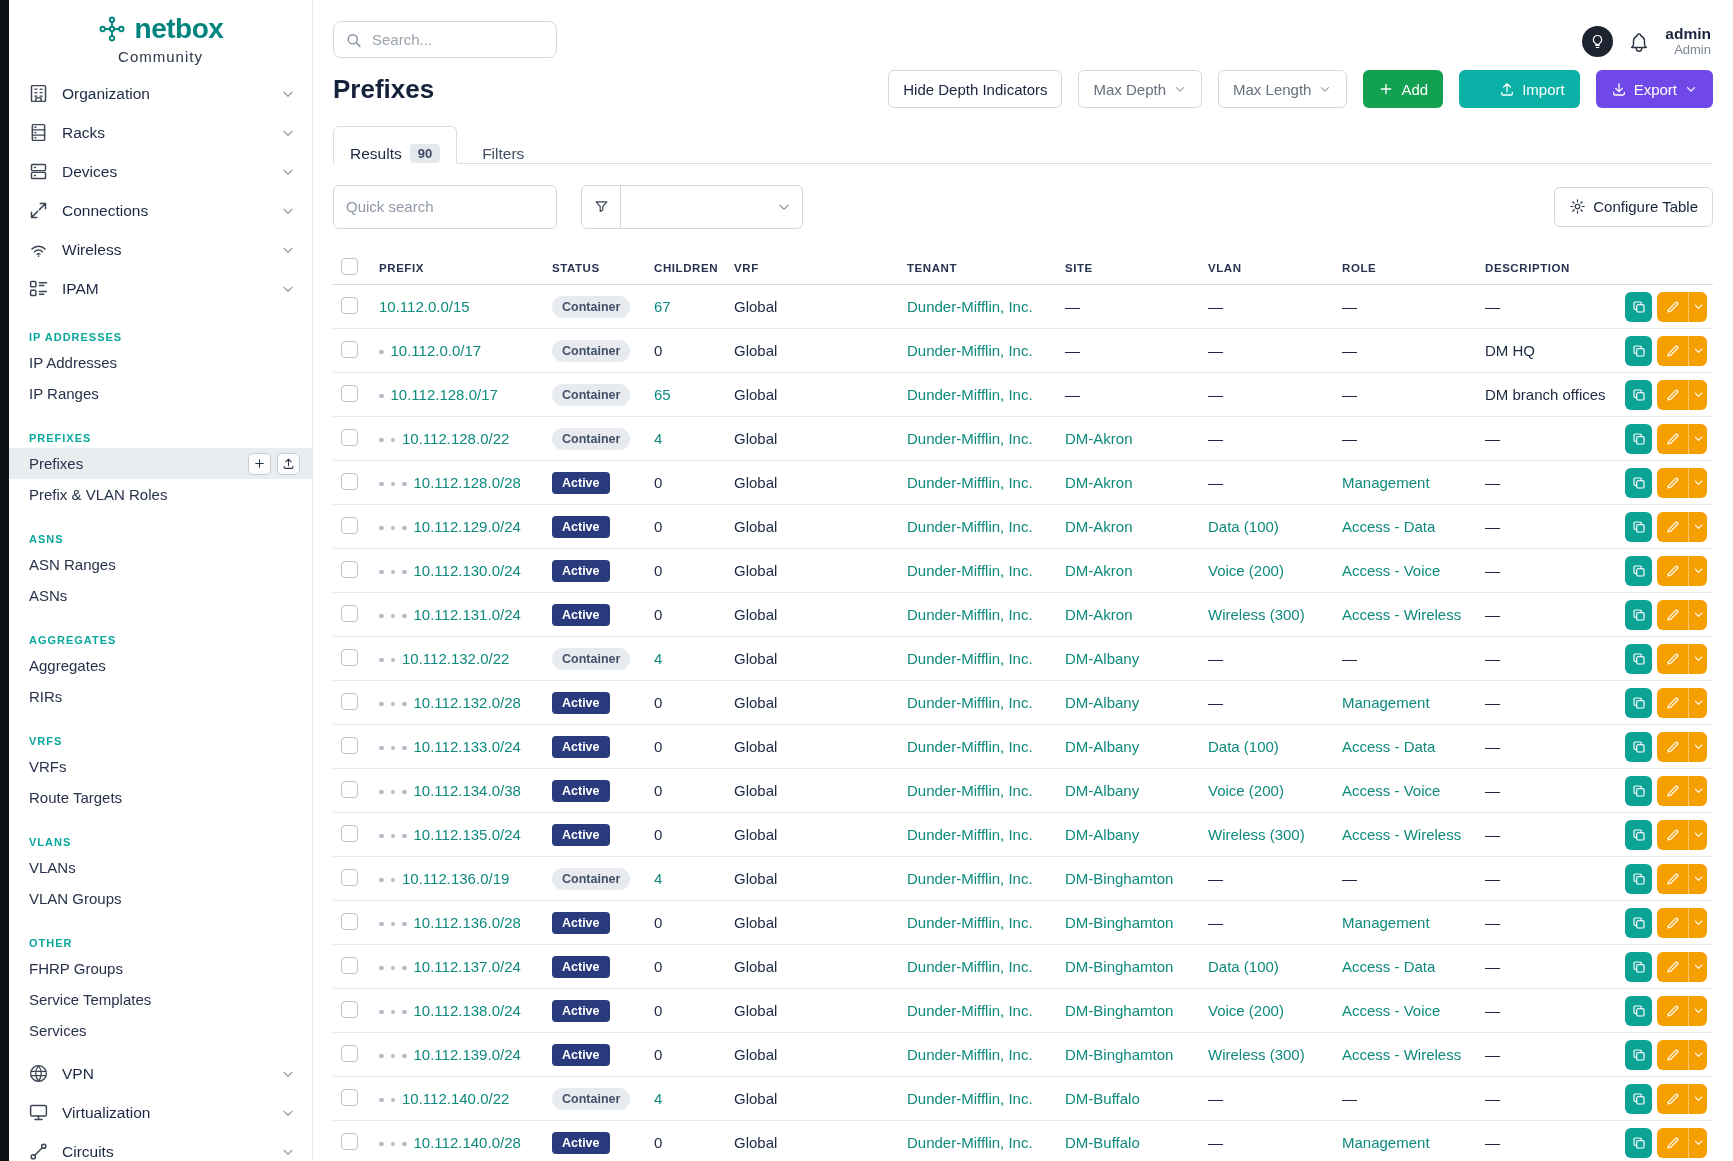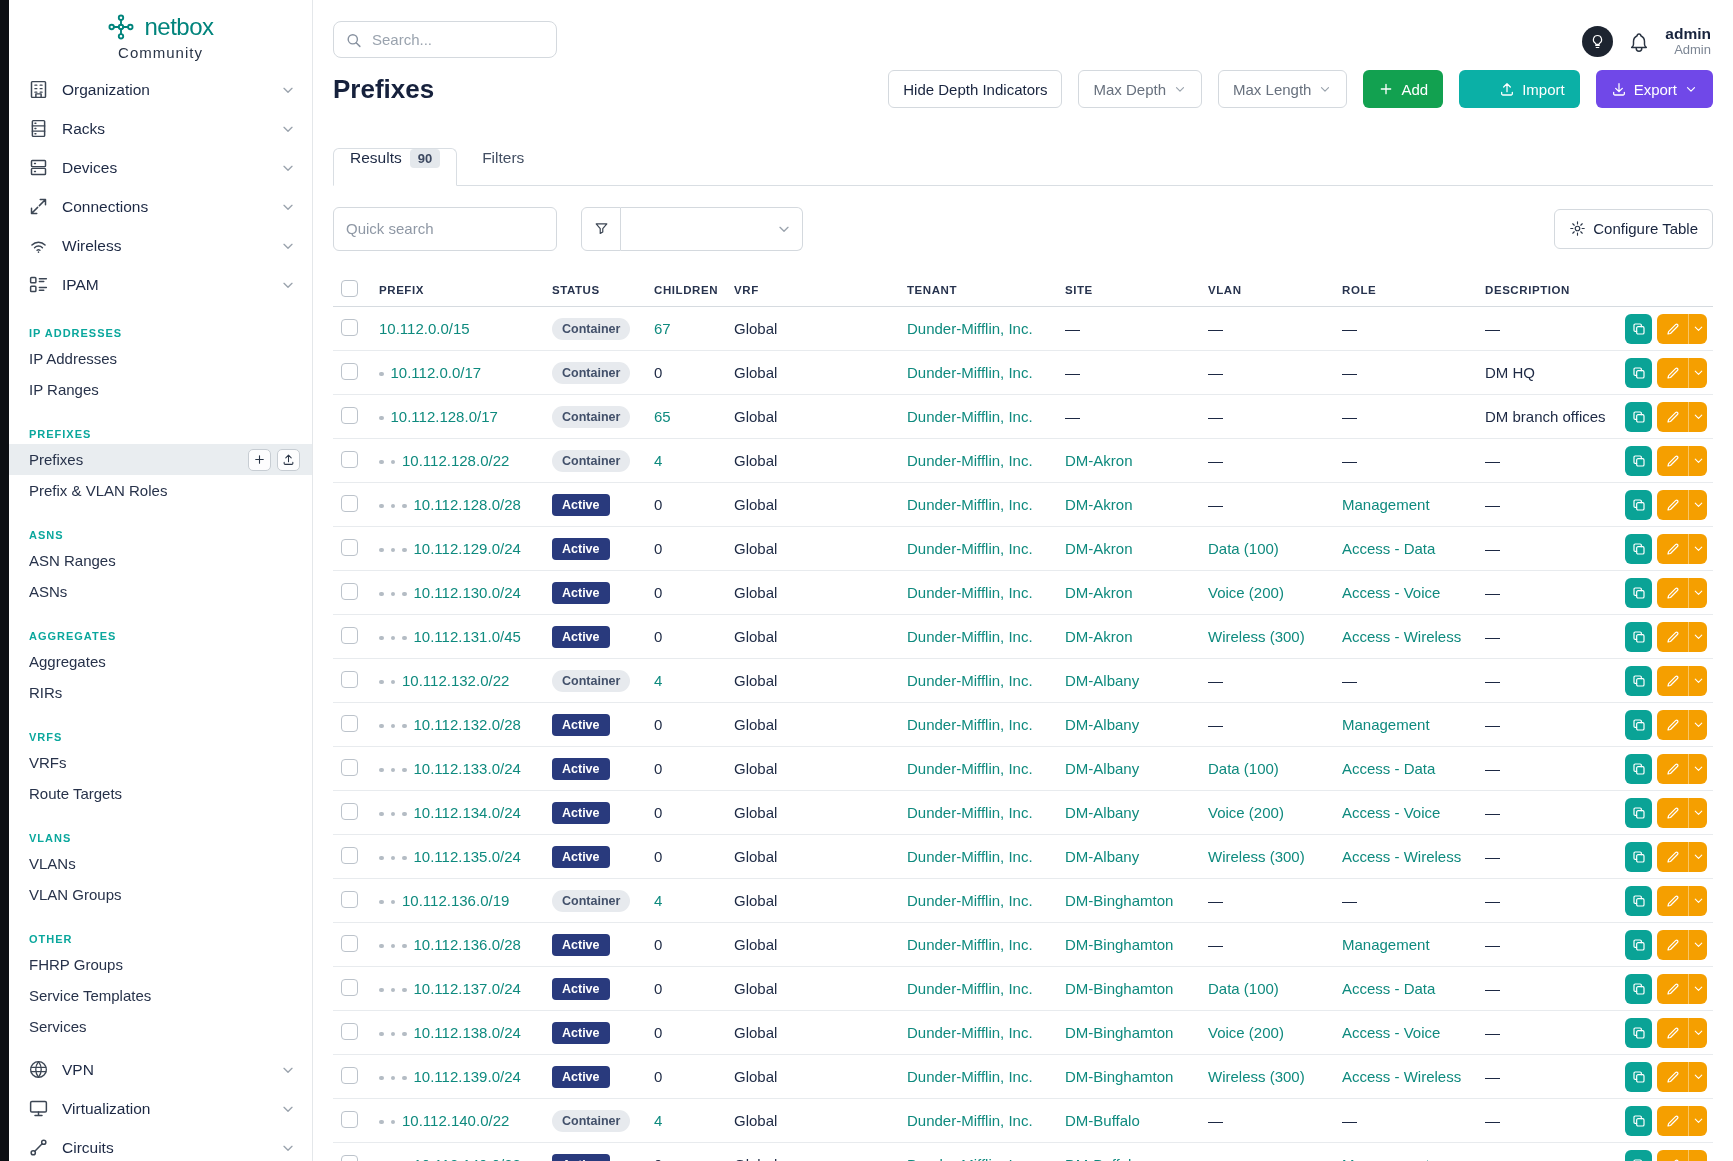--- a/index.html
+++ b/index.html
@@ -17,21 +17,21 @@
 
   .app { display:flex; width:100%; height:100%; }
   .edge-strip { width:9px; background:#0c0f13; flex:0 0 9px; }
 
   
   .sidebar { width:304px; flex:0 0 304px; background:#fff; border-right:1px solid #e4e7ea;
              overflow:hidden; height:100%; }
   .logo { padding:13px 0 9px; text-align:center; cursor:pointer; }
   .logo-row { display:flex; align-items:center; justify-content:center; gap:9px; }
   .logo-row .icon { width:28px; height:28px; color:var(--brand-teal); }
-  .brand-name { font-size:24px; font-weight:400; color:var(--brand-teal); letter-spacing:-0.5px; }
+  .brand-name { font-size:28px; font-weight:700; color:var(--brand-teal); letter-spacing:-0.5px; }
   .brand-sub { margin-top:3px; font-size:15px; color:#2a3547; letter-spacing:1px; }
 
   .nav-item { display:flex; align-items:center; gap:13px; height:39px; padding:0 16px 0 19px;
               cursor:pointer; }
   .nav-item .icon.main { width:21px; height:21px; color:#3c4654; flex:0 0 21px; }
   .nav-label { flex:1; font-size:15.5px; color:#1d2944; white-space:nowrap; }
   .icon.chev { width:16px; height:16px; color:#9aa3ad; flex:0 0 16px; }
 
   .section-title { margin-top:19px; height:20px; line-height:20px; padding-left:20px;
                    font-size:11px; font-weight:700; letter-spacing:.09em; color:var(--section-teal); }
@@ -77,23 +77,23 @@
   .btn .icon { width:16px; height:16px; }
   .btn .icon.chev-sm { width:14px; height:14px; }
   .btn-outline { border-color:#d4d9de; color:#18243e; }
   .btn-outline.mutedtxt { color:#68717e; }
   .btn-outline.mutedtxt .icon { color:#9aa3ad; }
   .btn-add { background:var(--add-green); color:#fff; font-weight:500; }
   .btn-import { background:var(--import-teal); color:#fff; font-weight:500;padding-left:39px; }
   .btn-export { background:var(--export-purple); color:#fff; font-weight:500; }
 
   .tabs { margin-top:14px; display:flex; gap:8px; border-bottom:1px solid var(--border); }
-  .tab { height:38px; display:flex; align-items:flex-start; gap:8px; padding:0 16px;
+  .tab { height:38px; display:flex; align-items:flex-end; gap:8px; padding:0 16px;
          font-size:15.5px; color:#434f63; border:1px solid transparent;
-         border-radius:6px 6px 0 0; margin-bottom:-1px; cursor:pointer;margin-top:22px; }
+         border-radius:6px 6px 0 0; margin-bottom:-1px; cursor:pointer; }
   .tab.active { border-color:var(--border); border-bottom-color:#fff; background:#fff; color:#1d2944; }
   .tab-badge { background:#e4e8ec; border-radius:4px; padding:2px 8px; font-size:13px;
                font-weight:700; color:#3d4961; }
 
   .table-controls { margin-top:20px; display:flex; align-items:center; height:45px; }
   .quick-search { width:224px; height:44px; border:1px solid #d4d9de; border-radius:6px;
                   padding:0 12px; font-size:15px; color:var(--text); outline:none;
                   font-family:inherit; margin-right:24px; }
   .quick-search::placeholder { color:#8f98a5; }
   .filter-group { display:flex; }
@@ -784,21 +784,21 @@
                       <svg viewBox="0 0 24 24" fill="none" stroke="currentColor" stroke-width="2" stroke-linecap="round" stroke-linejoin="round">
                         <path d="M6 9.5l6 6 6-6"></path>
                       </svg>
                     </span>
                   </button>
                 </span>
               </div>
             </div>
             <div class="tr">
               <div class="td td-check"><span class="checkbox"></span></div>
-              <div class="td td-prefix"><span class="depth-dot"></span><span class="depth-dot"></span><span class="depth-dot"></span><a class="tlink">10.112.131.0/45</a></div>
+              <div class="td td-prefix"><span class="depth-dot"></span><span class="depth-dot"></span><span class="depth-dot"></span><a class="tlink">10.112.131.0/24</a></div>
               <div class="td"><span class="badge badge-active">Active</span></div>
               <div class="td"><span class="plain">0</span></div>
               <div class="td"><span class="plain">Global</span></div>
               <div class="td"><a class="tlink">Dunder-Mifflin, Inc.</a></div>
               <div class="td"><a class="tlink">DM-Akron</a></div>
               <div class="td"><a class="tlink">Wireless (300)</a></div>
               <div class="td"><a class="tlink">Access - Wireless</a></div>
               <div class="td"><span class="dash">—</span></div>
               <div class="td td-actions">
                 <button class="act-btn act-copy">
@@ -936,21 +936,21 @@
                       <svg viewBox="0 0 24 24" fill="none" stroke="currentColor" stroke-width="2" stroke-linecap="round" stroke-linejoin="round">
                         <path d="M6 9.5l6 6 6-6"></path>
                       </svg>
                     </span>
                   </button>
                 </span>
               </div>
             </div>
             <div class="tr">
               <div class="td td-check"><span class="checkbox"></span></div>
-              <div class="td td-prefix"><span class="depth-dot"></span><span class="depth-dot"></span><span class="depth-dot"></span><a class="tlink">10.112.134.0/24</a></div>
+              <div class="td td-prefix"><span class="depth-dot"></span><span class="depth-dot"></span><span class="depth-dot"></span><a class="tlink">10.112.134.0/38</a></div>
               <div class="td"><span class="badge badge-active">Active</span></div>
               <div class="td"><span class="plain">0</span></div>
               <div class="td"><span class="plain">Global</span></div>
               <div class="td"><a class="tlink">Dunder-Mifflin, Inc.</a></div>
               <div class="td"><a class="tlink">DM-Albany</a></div>
               <div class="td"><a class="tlink">Voice (200)</a></div>
               <div class="td"><a class="tlink">Access - Voice</a></div>
               <div class="td"><span class="dash">—</span></div>
               <div class="td td-actions">
                 <button class="act-btn act-copy">

